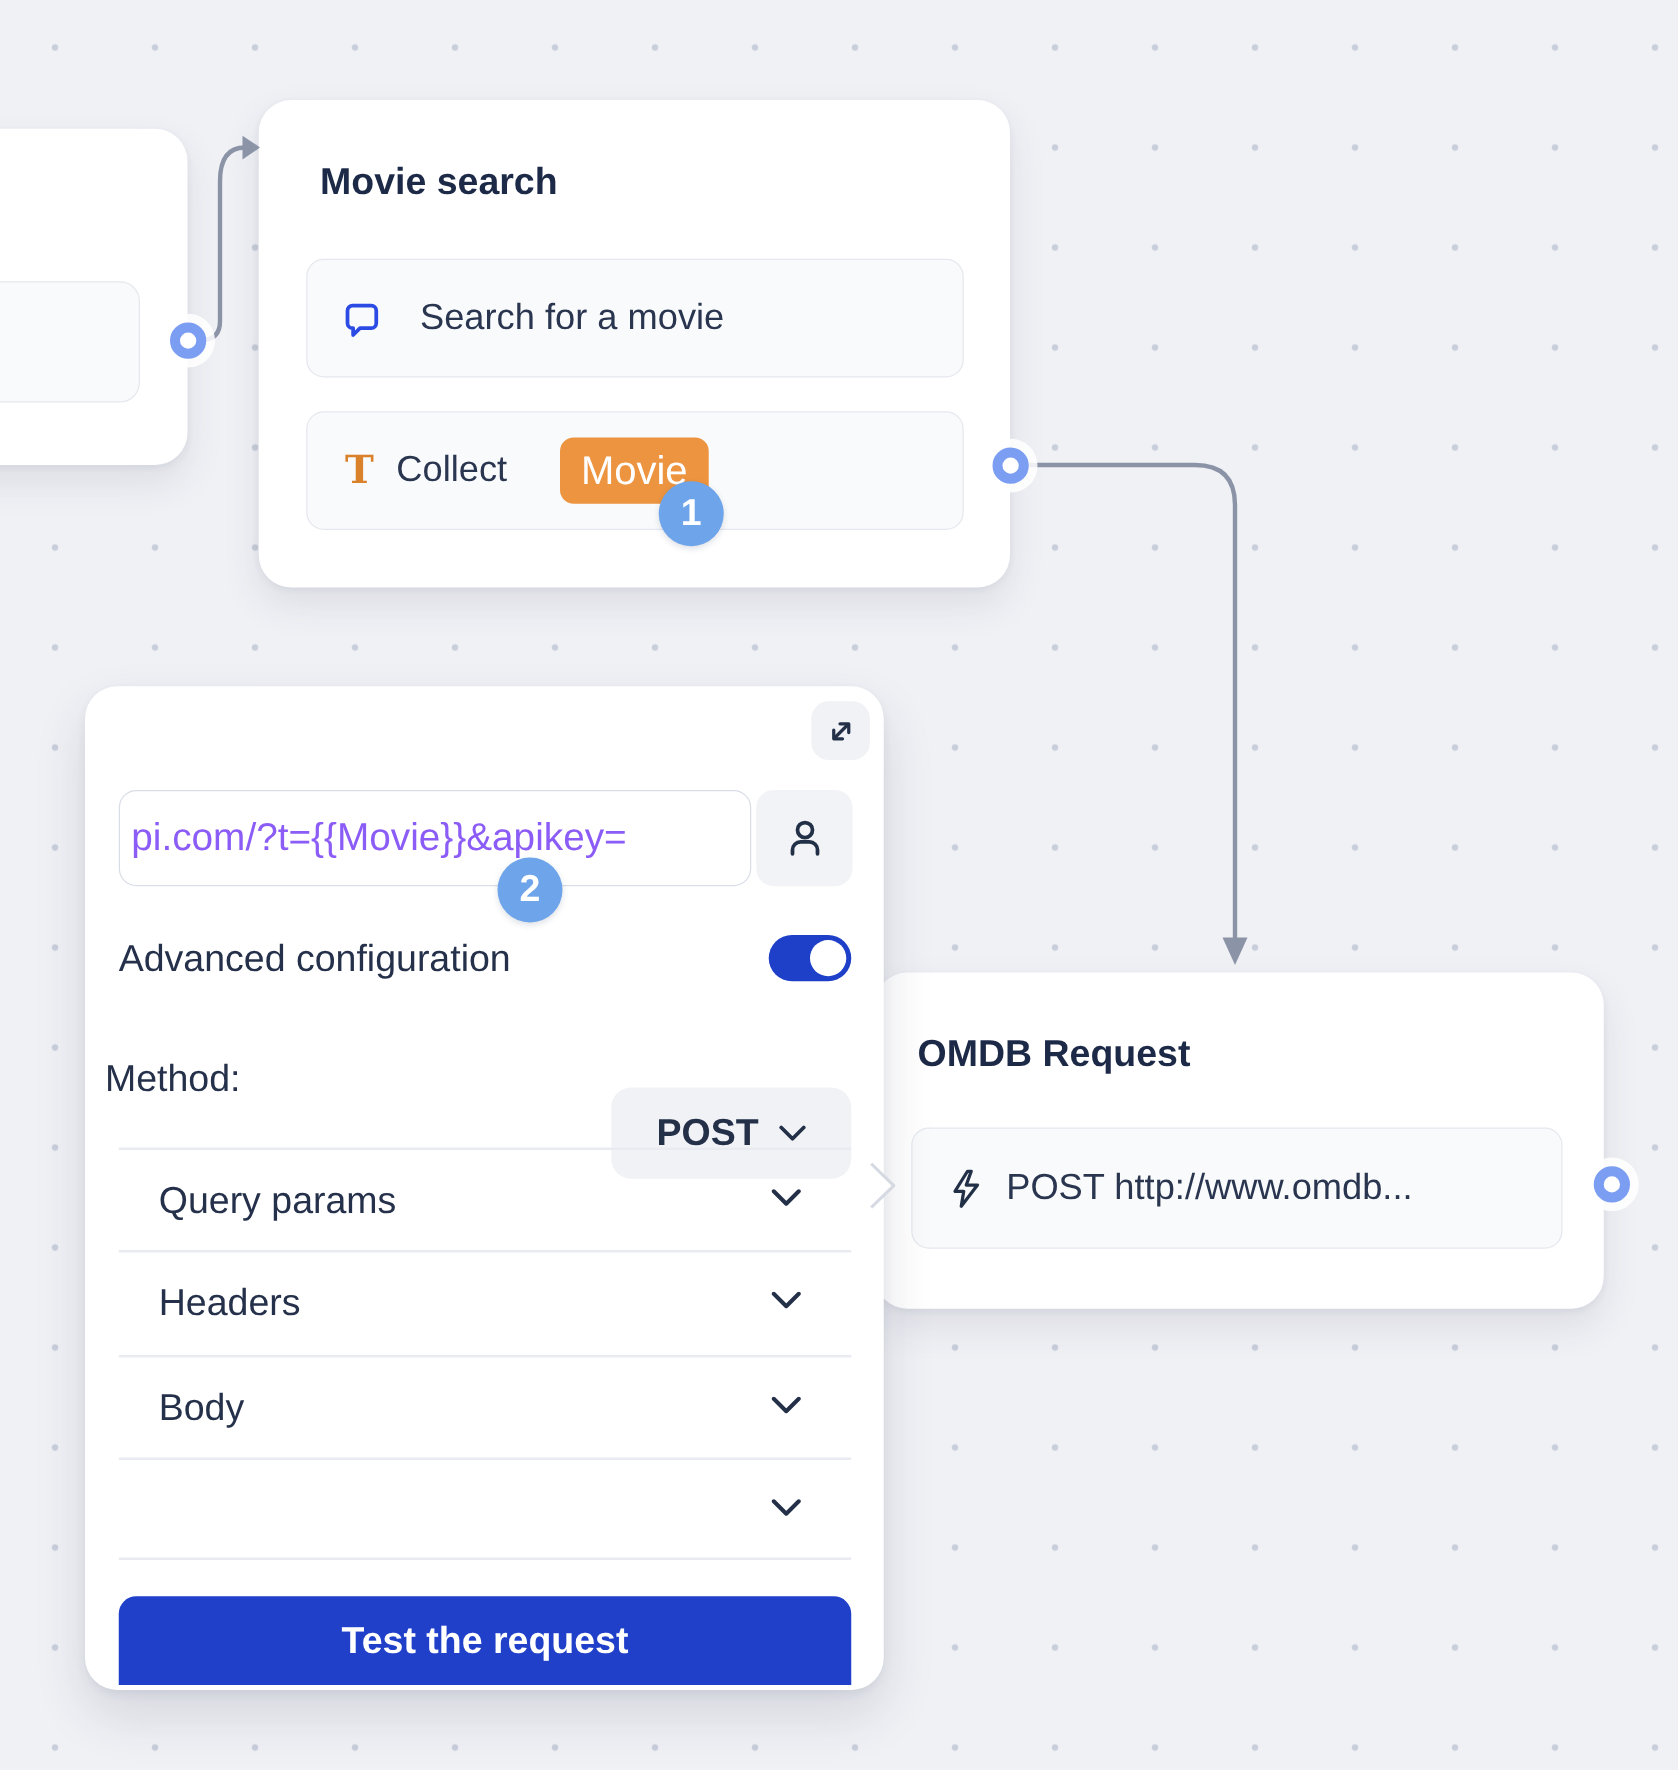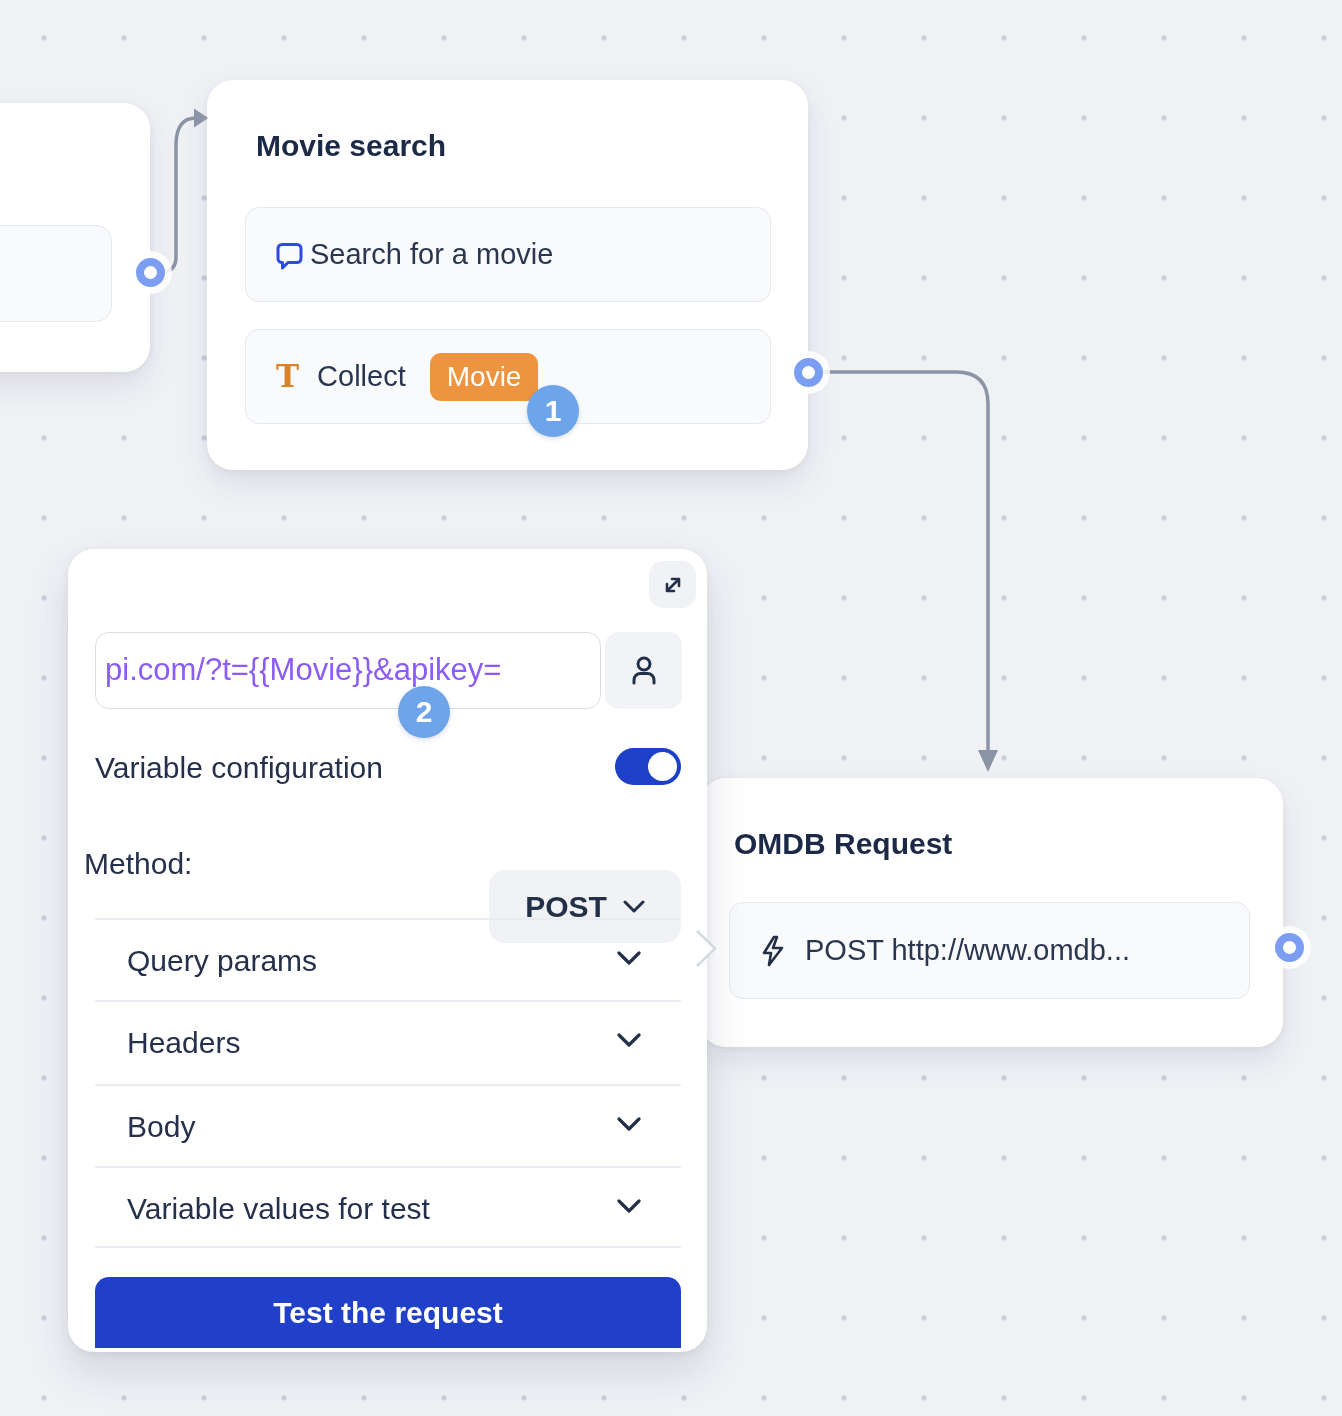--- a/index.html
+++ b/index.html
@@ -25,22 +25,22 @@
   .step-badge{
     position:absolute;width:52px;height:52px;border-radius:50%;background:#6da4ea;
     color:#fff;font-size:30px;font-weight:700;display:flex;align-items:center;justify-content:center;
     box-shadow:0 2px 5px rgba(30,50,90,.15);z-index:15;
   }
   .port{
     position:absolute;width:13px;height:13px;background:#fff;border:8px solid #7c9ef2;
     border-radius:50%;box-shadow:0 0 0 7px rgba(255,255,255,.85);z-index:20;
   }
   .var-badge{
-    background:#ec9440;color:#fff;font-size:28px;padding:8px 17px;border-radius:11px;
-    margin-left:6px;white-space:nowrap;
+    background:#ec9440;color:#fff;font-size:32px;padding:8px 17px;border-radius:11px;
+    margin-left:24px;white-space:nowrap;
   }
   .icon-box{display:flex;align-items:center;justify-content:center;flex:none;}
   .t-icon{font-family:"DejaVu Serif","Liberation Serif",serif;font-size:31px;font-weight:700;color:#d9822b;line-height:1;}
   .panel-label{position:absolute;font-size:30px;color:#25314a;line-height:36px;white-space:nowrap;}
   .divider{position:absolute;left:27px;width:586px;height:2px;background:#e9ebf1;}
   .accordion{position:absolute;left:27px;width:586px;height:84px;cursor:pointer;}
   .accordion .panel-label{position:absolute;left:32px;}
   .chev{position:absolute;right:40px;top:14px;}
   .gray-btn{position:absolute;background:#f1f2f6;border:none;border-radius:14px;display:flex;align-items:center;justify-content:center;cursor:pointer;}
   svg{display:block;}
@@ -56,21 +56,21 @@
 </svg>
 
 <div class="card" style="left:-60px;top:103px;width:210px;height:269px;z-index:2;">
   <div class="node-row" style="left:-20px;top:122px;width:192px;height:97px;border-radius:16px;"></div>
 </div>
 <div class="port" style="left:136px;top:258px;"></div>
 
 <div class="card" style="left:207px;top:80px;width:601px;height:390px;z-index:3;text-align:center;">
   <div class="node-title" style="left:49px;top:48px;">Movie search</div>
 
-  <div class="node-row" style="left:38px;top:127px;width:526px;height:95px;padding-left:28px;gap:6px;">
+  <div class="node-row" style="left:38px;top:127px;width:526px;height:95px;padding-left:28px;gap:32px;">
     <span class="icon-box">
       <svg width="30" height="30" viewBox="0 0 30 30">
         <path d="M23 4.5 H8 A4 4 0 0 0 4 8.5 V18.5 A4 4 0 0 0 8 22.5 H8.5 V28 L14 22.5 H23 A4 4 0 0 0 27 18.5 V8.5 A4 4 0 0 0 23 4.5 Z" fill="none" stroke="#2b4be4" stroke-width="3" stroke-linejoin="round"></path>
       </svg>
     </span>
     <span class="row-label">Search for a movie</span>
   </div>
 
   <div class="node-row" style="left:38px;top:249px;width:526px;height:95px;padding-left:30px;gap:18px;">
     <span class="icon-box t-icon">T</span>
@@ -122,21 +122,21 @@
         <g fill="none" stroke="#223047" stroke-width="3" stroke-linecap="round" stroke-linejoin="round">
           <circle cx="17" cy="10" r="6"></circle>
           <path d="M7 29 v-3 a6.5 6.5 0 0 1 6.5-6.5 h7 a6.5 6.5 0 0 1 6.5 6.5 v3"></path>
         </g>
       </svg>
     </span>
   </button>
 
   <div class="step-badge" style="left:330px;top:137px;">2</div>
 
-  <div class="panel-label" style="left:27px;top:201px;">Variable configuration</div>
+  <div class="panel-label" style="left:27px;top:201px;">Advanced configuration</div>
   <div style="position:absolute;left:547px;top:199px;width:66px;height:37px;border-radius:19px;background:#1e40c9;cursor:pointer;">
     <div style="position:absolute;right:4px;top:4px;width:29px;height:29px;border-radius:50%;background:#fff;"></div>
   </div>
 
   <div class="panel-label" style="left:16px;top:297px;">Method:</div>
   <div style="position:absolute;left:421px;top:277px;width:192px;height:73px;background:#f1f2f6;border-radius:16px;display:flex;align-items:center;justify-content:center;gap:16px;cursor:pointer;margin-top:44px;">
     <span style="font-size:30px;font-weight:600;color:#233048;">POST</span>
     <span>
       <svg width="22" height="14" viewBox="0 0 22 14">
           <path d="M2 2 L11 11 L20 2" fill="none" stroke="#233048" stroke-width="3" stroke-linecap="round" stroke-linejoin="round"></path>
@@ -170,21 +170,20 @@
     <span class="panel-label" style="top:22px;">Body</span>
     <span class="chev" style="top:30px;">
       <svg width="24" height="15" viewBox="0 0 24 15">
           <path d="M2 2 L12 12 L22 2" fill="none" stroke="#233048" stroke-width="3.2" stroke-linecap="round" stroke-linejoin="round"></path>
         </svg>
     </span>
   </div>
   <div class="divider" style="top:617px;"></div>
 
   <div class="accordion" style="top:620px;">
-    <span class="panel-label" style="top:22px;">Variable values for test</span>
     <span class="chev" style="top:30px;">
       <svg width="24" height="15" viewBox="0 0 24 15">
           <path d="M2 2 L12 12 L22 2" fill="none" stroke="#233048" stroke-width="3.2" stroke-linecap="round" stroke-linejoin="round"></path>
         </svg>
     </span>
   </div>
   <div class="divider" style="top:697px;"></div>
 
   <button style="position:absolute;left:27px;top:728px;width:586px;height:71px;background:#2140c9;border:none;border-radius:14px 14px 0 0;color:#fff;font-family:'Liberation Sans',sans-serif;font-size:30px;font-weight:600;cursor:pointer;">Test the request</button>
 </div>

